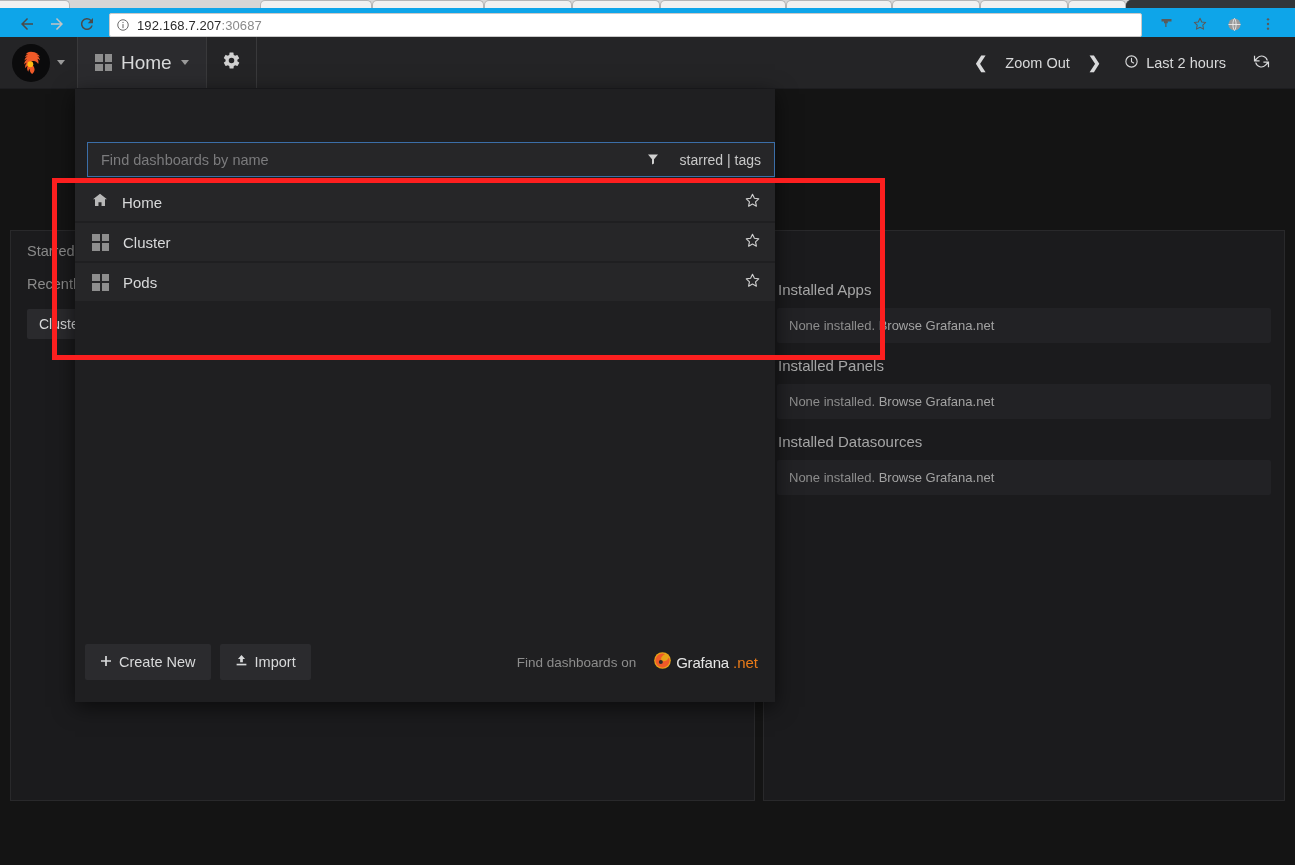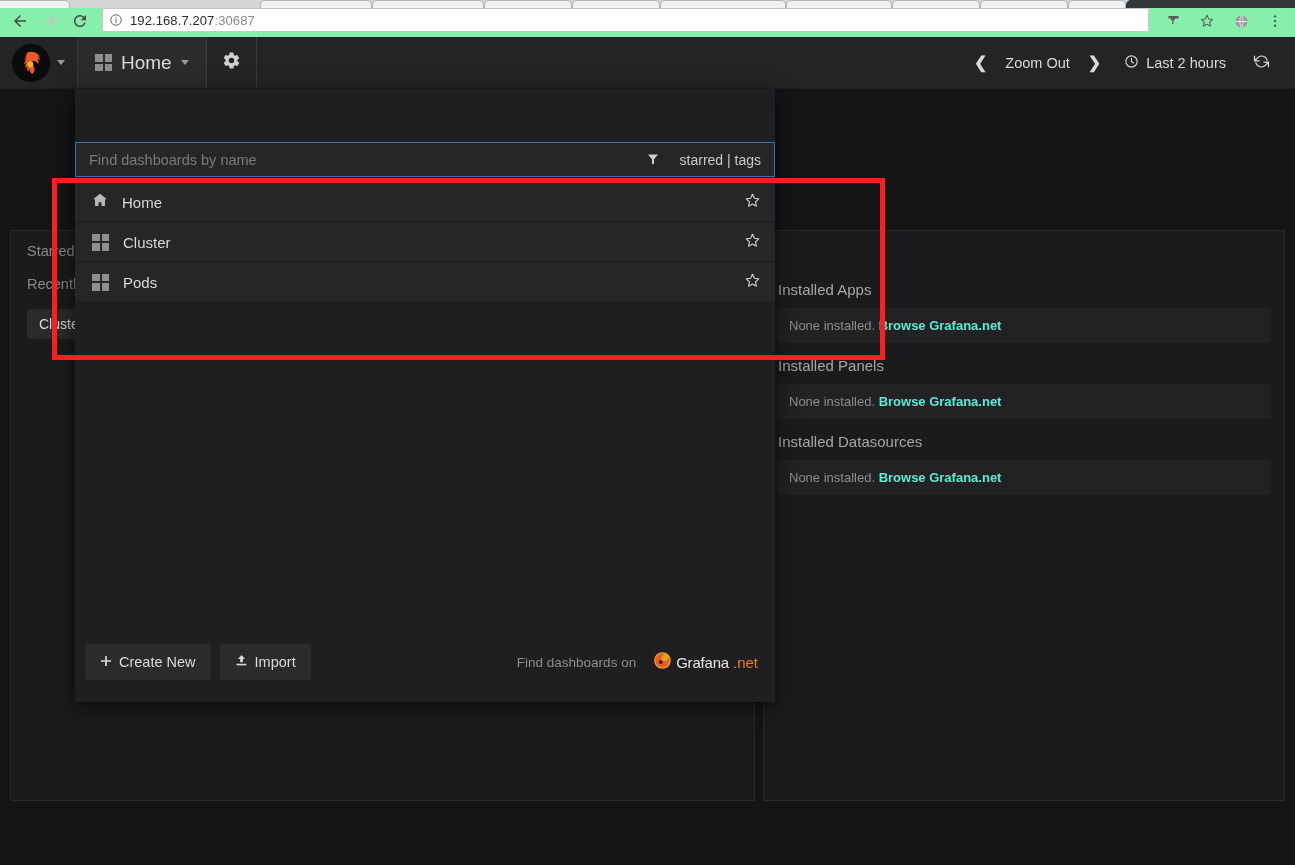--- a/index.html
+++ b/index.html
@@ -13,22 +13,22 @@
   
   #browser-chrome { width: 1295px; height: 37px; background: #f1f1f1; position: relative; }
   #tab-strip { height: 8px; width: 100%; background: #d6d6d6; position: relative; overflow: hidden; }
   #tab-strip .tab {
     position: absolute; top: 0; height: 9px;
     background: #f1f1f1; border: 1px solid #b5b5b5; border-bottom: none;
     border-radius: 5px 5px 0 0;
   }
   #tab-strip .tab.dark { background: #323639; border-color: #323639; }
   #toolbar {
-    height: 29px; display: flex; align-items: flex-start;
-    background: #86efac; padding: 0 6px; gap: 2px;
+    height: 29px; display: flex; align-items: flex-end;
+    background: #0ea5e9; padding: 0 13px; gap: 2px;
   }
   .nav-btn {
     width: 28px; height: 26px; display: flex; align-items: center; justify-content: center;
     color: #5a5a5a; font-size: 17px; line-height: 1; background: transparent; border: none;
   }
   .nav-btn.disabled { color: #c4c4c4; }
   #url-bar {
     flex: 1; height: 24px; margin-left: 6px; margin-right: 4px;
     background: #ffffff; border: 1px solid #c9c9c9; border-radius: 2px;
     display: flex; align-items: center; padding: 0 6px; gap: 7px;
@@ -79,21 +79,21 @@
   }
   #panel-right {
     position: absolute; left: 763px; top: 141px; width: 522px; height: 571px;
     background: #1b1b1d; border: 1px solid #29292b;
   }
   .panel-section-title { font-size: 15px; color: #a6a6a6; padding: 14px 14px 10px 14px; }
   .plugin-row {
     margin: 0 13px; background: #222225; color: #8d8d8d; font-size: 13px;
     padding: 10px 12px; border-radius: 2px;
   }
-  .plugin-row b { color: #5eead4; font-weight: bold; }
+  .plugin-row b { color: #a3a3a3; font-weight: normal; }
   #left-panel-inner { padding: 12px 16px; }
   .left-head { color: #8a8a8a; font-size: 14.5px; margin-bottom: 17px; }
   #cluster-chip {
     display: inline-block; background: #2a2a2d; color: #d8d9da; font-size: 14px;
     padding: 7px 12px; border-radius: 2px;
   }
 
   
   #watermark {
     position: absolute; left: 519px; top: 432px;
@@ -102,21 +102,21 @@
   }
 
   
   #search-dropdown {
     position: absolute; left: 75px; top: 52px; width: 700px; height: 613px;
     background: #1f1f21; z-index: 10;
     box-shadow: 0 5px 20px rgba(0,0,0,0.6);
     display: flex; flex-direction: column;
   }
   #search-field {
-    margin: 53px 0 0 0; height: 35px; background: #262628;
+    margin: 53px 0 0 12px; height: 35px; background: #262628;
     border: 1px solid #3b6ea8; display: flex; align-items: center;
     padding: 0 13px;
   }
   #search-input {
     flex: 1; background: transparent; border: none; outline: none;
     font-size: 14.5px; color: #d8d9da; font-family: "Liberation Sans", sans-serif;
   }
   #search-input::placeholder { color: #7b7b7d; }
   #search-filters {
     display: flex; align-items: center; gap: 21px; color: #c8c8c8; font-size: 14px; white-space: nowrap;

